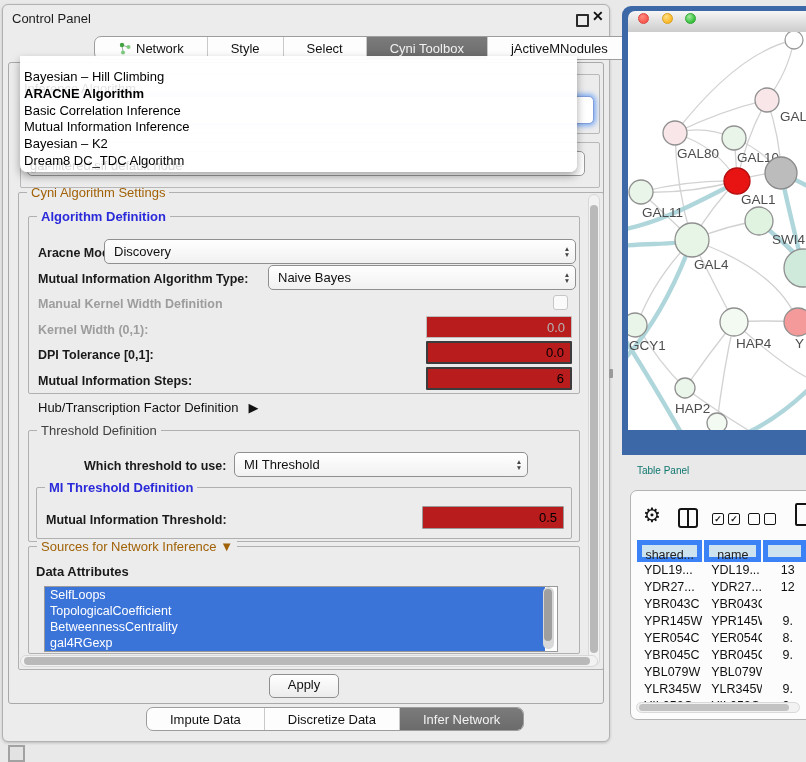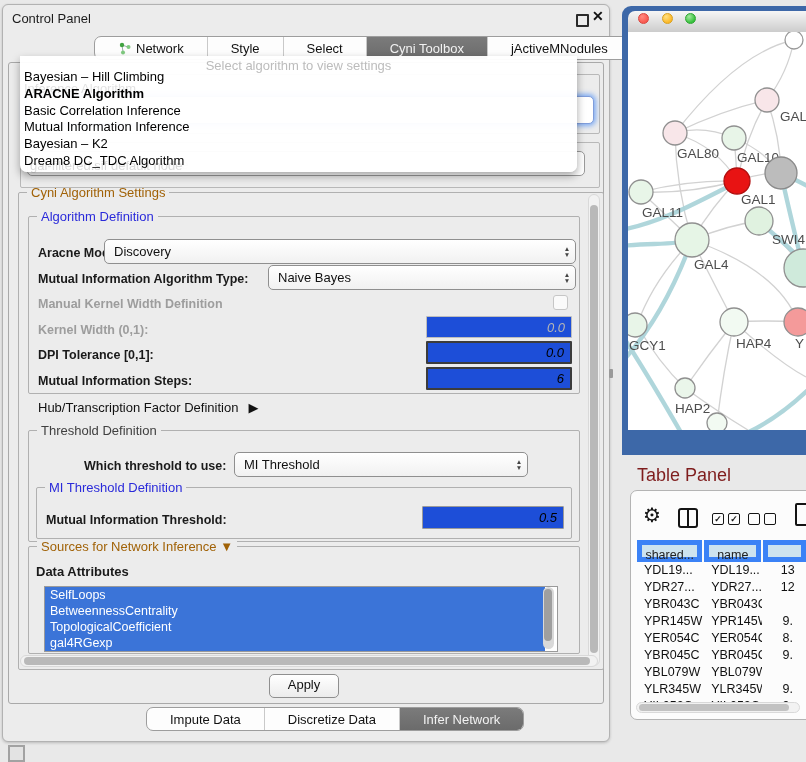--- a/index.html
+++ b/index.html
@@ -32,54 +32,54 @@
      border-radius:0 0 7px 7px;box-shadow:0 4px 9px rgba(0,0,0,.35);z-index:10;}
   .dd-placeholder{left:0;top:2px;width:100%;text-align:center;font-size:13px;color:#bcbcbc;}
   .dd-items{left:3px;top:13px;right:3px;}
   .dd-item{font-size:13px;line-height:16.8px;color:#000;padding-left:1px;white-space:nowrap;}
   .dd-item.selected{font-weight:bold;}
   .ghost-a{left:4px;top:25px;font-size:13px;color:rgba(90,90,90,.18);}
   .ghost-b{left:10px;top:102px;font-size:13px;color:rgba(90,90,90,.22);}
   
   .fs{border:1px solid #b0b0b0;border-radius:2px;}
   .legend{position:absolute;top:-8px;left:8px;background:#ececec;padding:0 4px;font-size:13px;color:#a16207;white-space:nowrap;}
-  .legend.blue{color:#2a2ada;}
+  .legend.blue{color:#2a2ada;font-weight:bold;}
   .legend.green{color:#404040;}
   .lbl{font-size:12.5px;font-weight:bold;color:#1a1a1a;white-space:nowrap;}
   .lbl.dis{color:#9d9d9d;}
   
   .combo{background:linear-gradient(#ffffff,#f1f1f1);border:1px solid #8f8f8f;border-radius:5px;
      display:flex;align-items:center;box-sizing:border-box;justify-content:center;}
   .combo .ctext{flex:1;font-size:13px;color:#111;padding-left:9px;white-space:nowrap;overflow:hidden;}
   .stepper{width:16px;display:flex;flex-direction:column;align-items:center;justify-content:center;
      font-size:6.5px;color:#444;line-height:6px;}
   
-  .numfield{box-sizing:border-box;background:#1d4ed8;font-family:"Liberation Sans",sans-serif;
-     font-size:13px;text-align:right;padding-right:6px;border:2px solid #3c3c3c;border-radius:1px;color:#000;font-style:italic;}
+  .numfield{box-sizing:border-box;background:#b91c1c;font-family:"Liberation Sans",sans-serif;
+     font-size:13px;text-align:right;padding-right:6px;border:2px solid #3c3c3c;border-radius:1px;color:#000;}
   .numfield.thin{border:1px solid #9a9a9a;}
   .numfield.dis{border:1px solid #bdbdbd;color:#b5b5b5;}
   .chk{width:13px;height:13px;border:1px solid #c6c6c6;background:#fafafa;border-radius:3px;}
   
   .attr-list{background:#fff;border:1px solid #9a9a9a;overflow:hidden;}
   .attr-item{height:16px;line-height:16px;background:#3b74d8;color:#fff;font-size:12.5px;padding-left:5px;
      width:495px;white-space:nowrap;}
   
   .sbtrack{background:#f2f2f2;border:1px solid #d9d9d9;border-radius:6px;box-sizing:border-box;}
   .sbthumb{background:#b9b9b9;border-radius:5px;}
   
   .btn{background:linear-gradient(#ffffff,#ececec);border:1px solid #8f8f8f;border-radius:5px;
      font-size:13px;color:#111;text-align:center;line-height:20px;}
   
   .netwin{left:622px;top:6px;width:184px;height:449px;background:#3d68a8;border-radius:9px 0 0 0;}
   .net-titlebar{left:628px;top:11px;width:178px;height:21px;border-radius:7px 0 0 0;
      background:linear-gradient(#f6f6f6,#cccccc);border-bottom:1px solid #999;}
   .light{width:11px;height:11px;border-radius:50%;box-sizing:border-box;}
   .canvas{left:628px;top:32px;width:178px;height:398px;background:#fff;overflow:hidden;}
   
-  .tp-title{left:637px;top:465px;font-size:18px;color:#7f1d1d;}
+  .tp-title{left:637px;top:465px;font-size:10px;color:#0f766e;}
   .tpanel{left:630px;top:490px;width:190px;height:228px;background:#fcfcfc;border:1px solid #b4b4b4;border-radius:7px;}
   .gear{left:643px;top:503px;font-size:20px;color:#141414;}
   .colico{left:678px;top:508px;width:16px;height:16px;border:2px solid #141414;border-radius:3px;display:flex;}
   .colico div{width:50%;}
   .colico div:first-child{border-right:2px solid #141414;}
   .cbx{width:10px;height:10px;border:1.7px solid #141414;border-radius:2px;font-size:9px;font-weight:bold;
      color:#141414;line-height:10px;text-align:center;display:inline-block;}
   .docico{left:795px;top:503px;width:14px;height:19px;border:2px solid #141414;border-radius:2px;background:#fcfcfc;}
   .tbl{left:637px;top:540px;width:169px;height:166px;overflow:hidden;font-size:12.5px;}
   .thead{display:flex;gap:2px;}
@@ -131,21 +131,20 @@
 </div>
 
 <div class="abs content"></div>
 
 <div class="abs gfs" style="left:20px;top:74px;width:578px;height:58px;"></div>
 <div class="abs gcomboA"></div>
 <div class="abs gfs" style="left:20px;top:142px;width:578px;height:44px;"></div>
 <div class="abs gcomboB">gal-filtered.sif default node</div>
 
 <div class="abs dropdown">
-  <div class="abs dd-placeholder">Select algorithm to view settings</div>
   <div class="abs ghost-a">Inference Algorithm</div>
   <div class="abs ghost-b">gal-filtered.sif default node</div>
   <div class="abs dd-items" id="dd-items">
       <div class="dd-item">Bayesian – Hill Climbing</div>
       <div class="dd-item selected">ARACNE Algorithm</div>
       <div class="dd-item">Basic Correlation Inference</div>
       <div class="dd-item">Mutual Information Inference</div>
       <div class="dd-item">Bayesian – K2</div>
       <div class="dd-item">Dream8 DC_TDC Algorithm</div>
     </div>
@@ -206,22 +205,22 @@
 </div>
 <div class="abs lbl" style="left:46px;top:513px;">Mutual Information Threshold:</div>
 <input class="abs numfield thin" style="left: 422px; top: 506px; width: 142px; height: 23px;" value="0.5">
 
 <div class="abs fs" style="left:28px;top:546px;width:550px;height:106px;">
   <span class="legend"><span>Sources for Network Inference</span> <span>▼</span></span>
 </div>
 <div class="abs lbl" style="left:36px;top:564px;font-size:13px;">Data Attributes</div>
 <div class="abs attr-list" style="left:44px;top:586px;width:512px;height:64px;" id="attr-list">
     <div class="attr-item">SelfLoops</div>
+    <div class="attr-item">TopologicalCoefficient</div>
     <div class="attr-item">BetweennessCentrality</div>
-    <div class="attr-item">TopologicalCoefficient</div>
     <div class="attr-item">gal4RGexp</div>
   </div>
 <div class="abs sbtrack" style="left:543px;top:587px;width:11px;height:62px;border:none;background:#d9d9d9;">
   <div class="sbthumb" style="position:absolute;left:1px;top:2px;width:8px;height:52px;background:#9f9f9f;"></div>
 </div>
 <div class="abs sbtrack" style="left:20px;top:655px;width:578px;height:12px;">
   <div class="sbthumb" style="position:absolute;left:3px;top:1px;width:566px;height:8px;"></div>
 </div>
 
 <div class="abs btn" style="left:269px;top:674px;width:68px;height:22px;">Apply</div>

